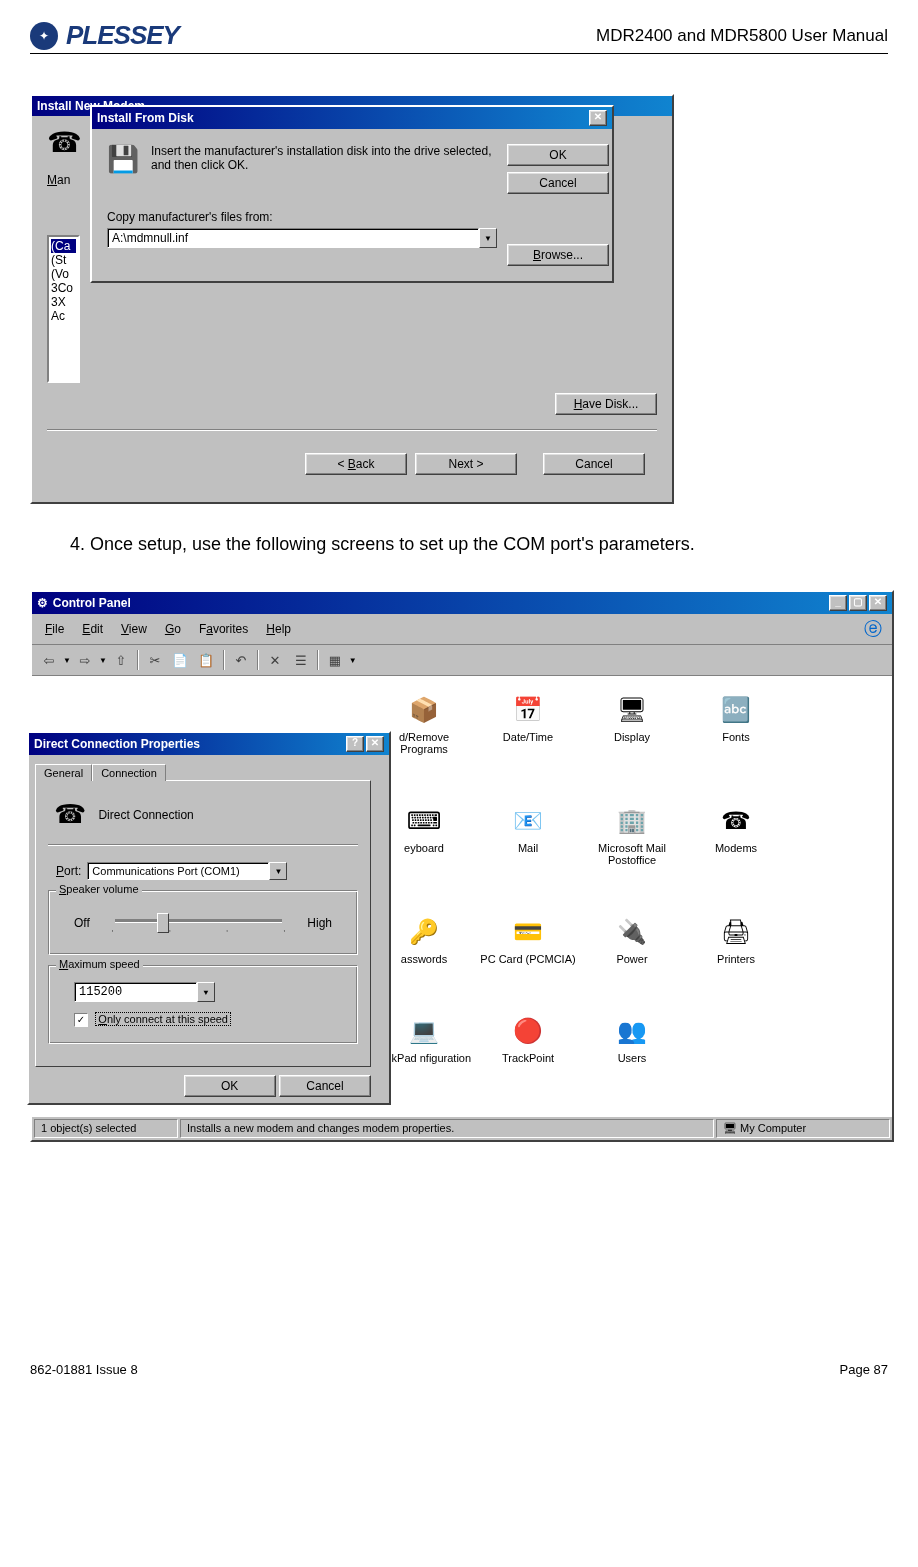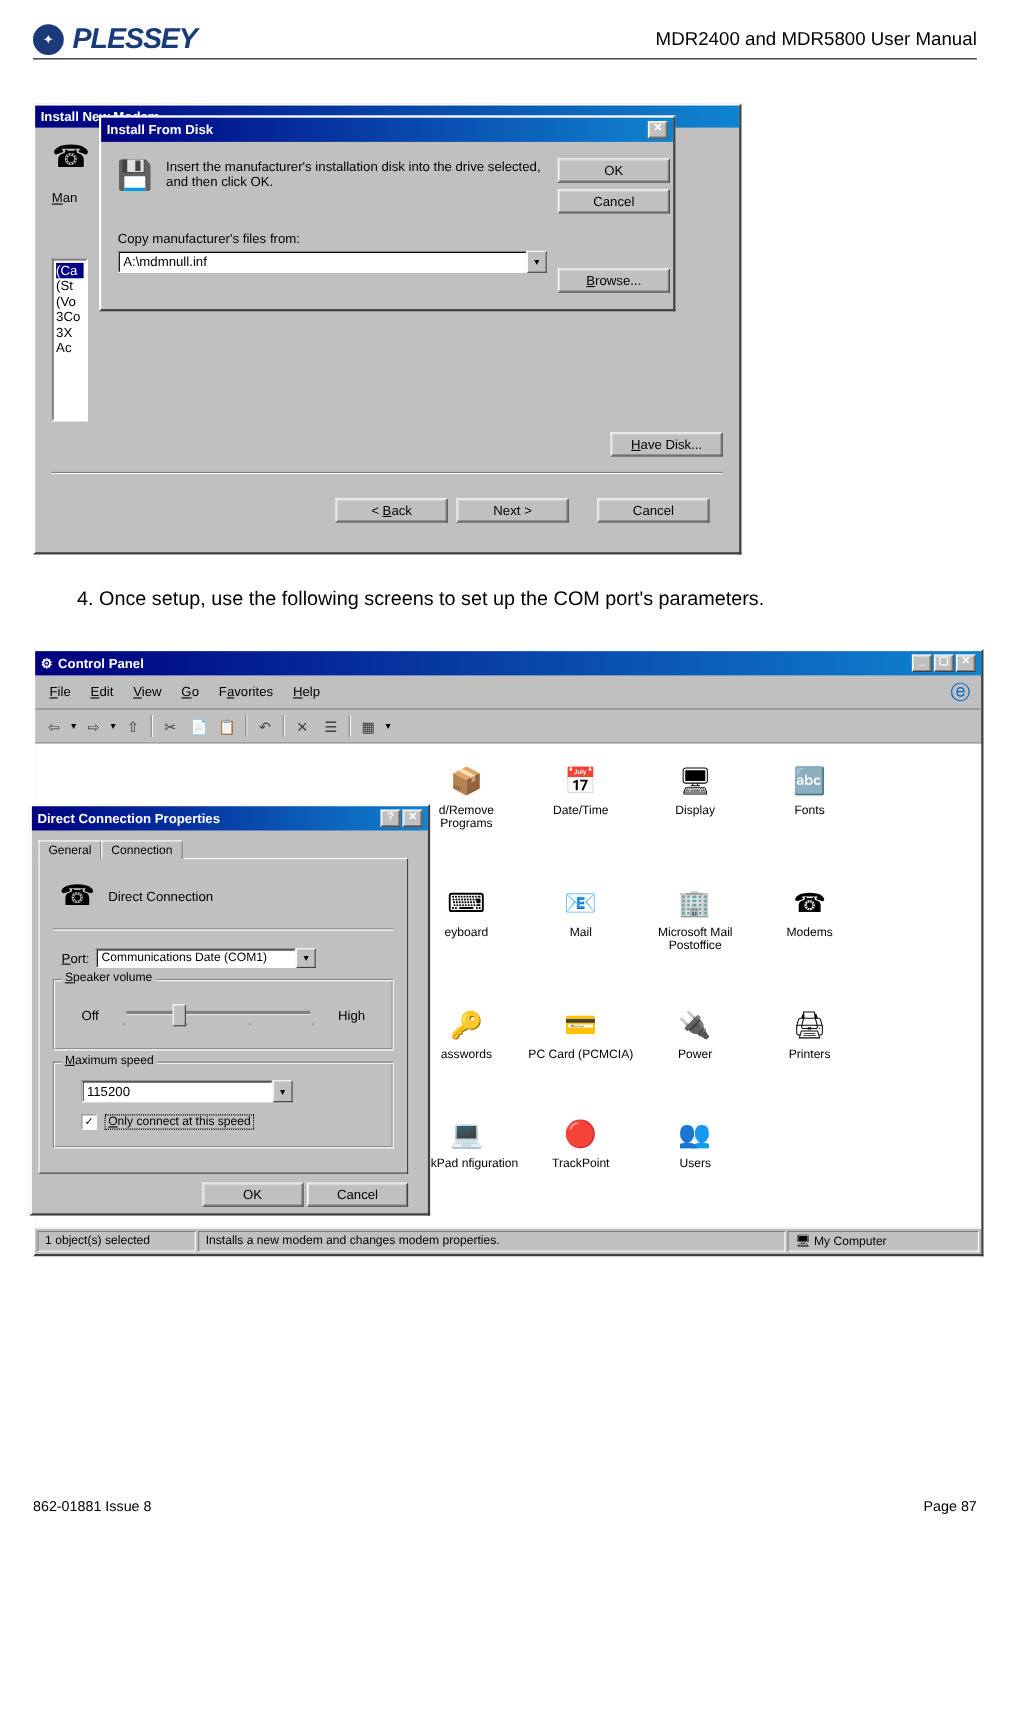--- a/index.html
+++ b/index.html
@@ -454,21 +454,21 @@
           <span class="tab">General</span><span class="tab tab-inactive">Connection</span>
           <div class="tab-pane">
             <div style="display:flex; align-items:center; gap:12px; margin:6px 0 14px 6px;">
               <span style="font-size:26px;">☎</span>
               <span>Direct Connection</span>
             </div>
             <hr style="border:none; border-top:1px solid #808080; border-bottom:1px solid #fff;">
             <div style="margin:16px 0 8px 8px; display:flex; align-items:center; gap:6px;">
               <span><span class="underline">P</span>ort:</span>
               <div class="dropdown" style="flex:1; max-width:200px;">
-                <div class="field-input" style="flex:1; font-size:11px;">Communications Date (COM1)</div>
+                <div class="field-input" style="flex:1; font-size:11px;">Communications Port (COM1)</div>
                 <div class="dd-btn">▼</div>
               </div>
             </div>
             <div class="groupbox">
               <span class="group-label"><span class="underline">S</span>peaker volume</span>
               <div style="display:flex; align-items:center; gap:20px; padding:6px 15px;">
                 <span>Off</span>
                 <div style="flex:1;">
                   <div class="slider-track">
                     <div class="slider-thumb"></div>
@@ -479,21 +479,21 @@
                       <span>'</span>
                       <span>'</span>
                     </div>
                 </div>
                 <span>High</span>
               </div>
             </div>
             <div class="groupbox">
               <span class="group-label"><span class="underline">M</span>aximum speed</span>
               <div style="padding:6px 15px;">
-                <div class="dropdown" style="width:192px;">
+                <div class="dropdown" style="width:141px;font-family:Liberation Mono, monospace;">
                   <div class="field-input" style="flex:1;">115200</div>
                   <div class="dd-btn">▼</div>
                 </div>
                 <div style="margin-top:10px;">
                   <span class="checkbox">✓</span>
                   <span style="border:1px dotted #000; padding:0 2px; font-size:11px;"><span class="underline">O</span>nly connect at this speed</span>
                 </div>
               </div>
             </div>
           </div>

